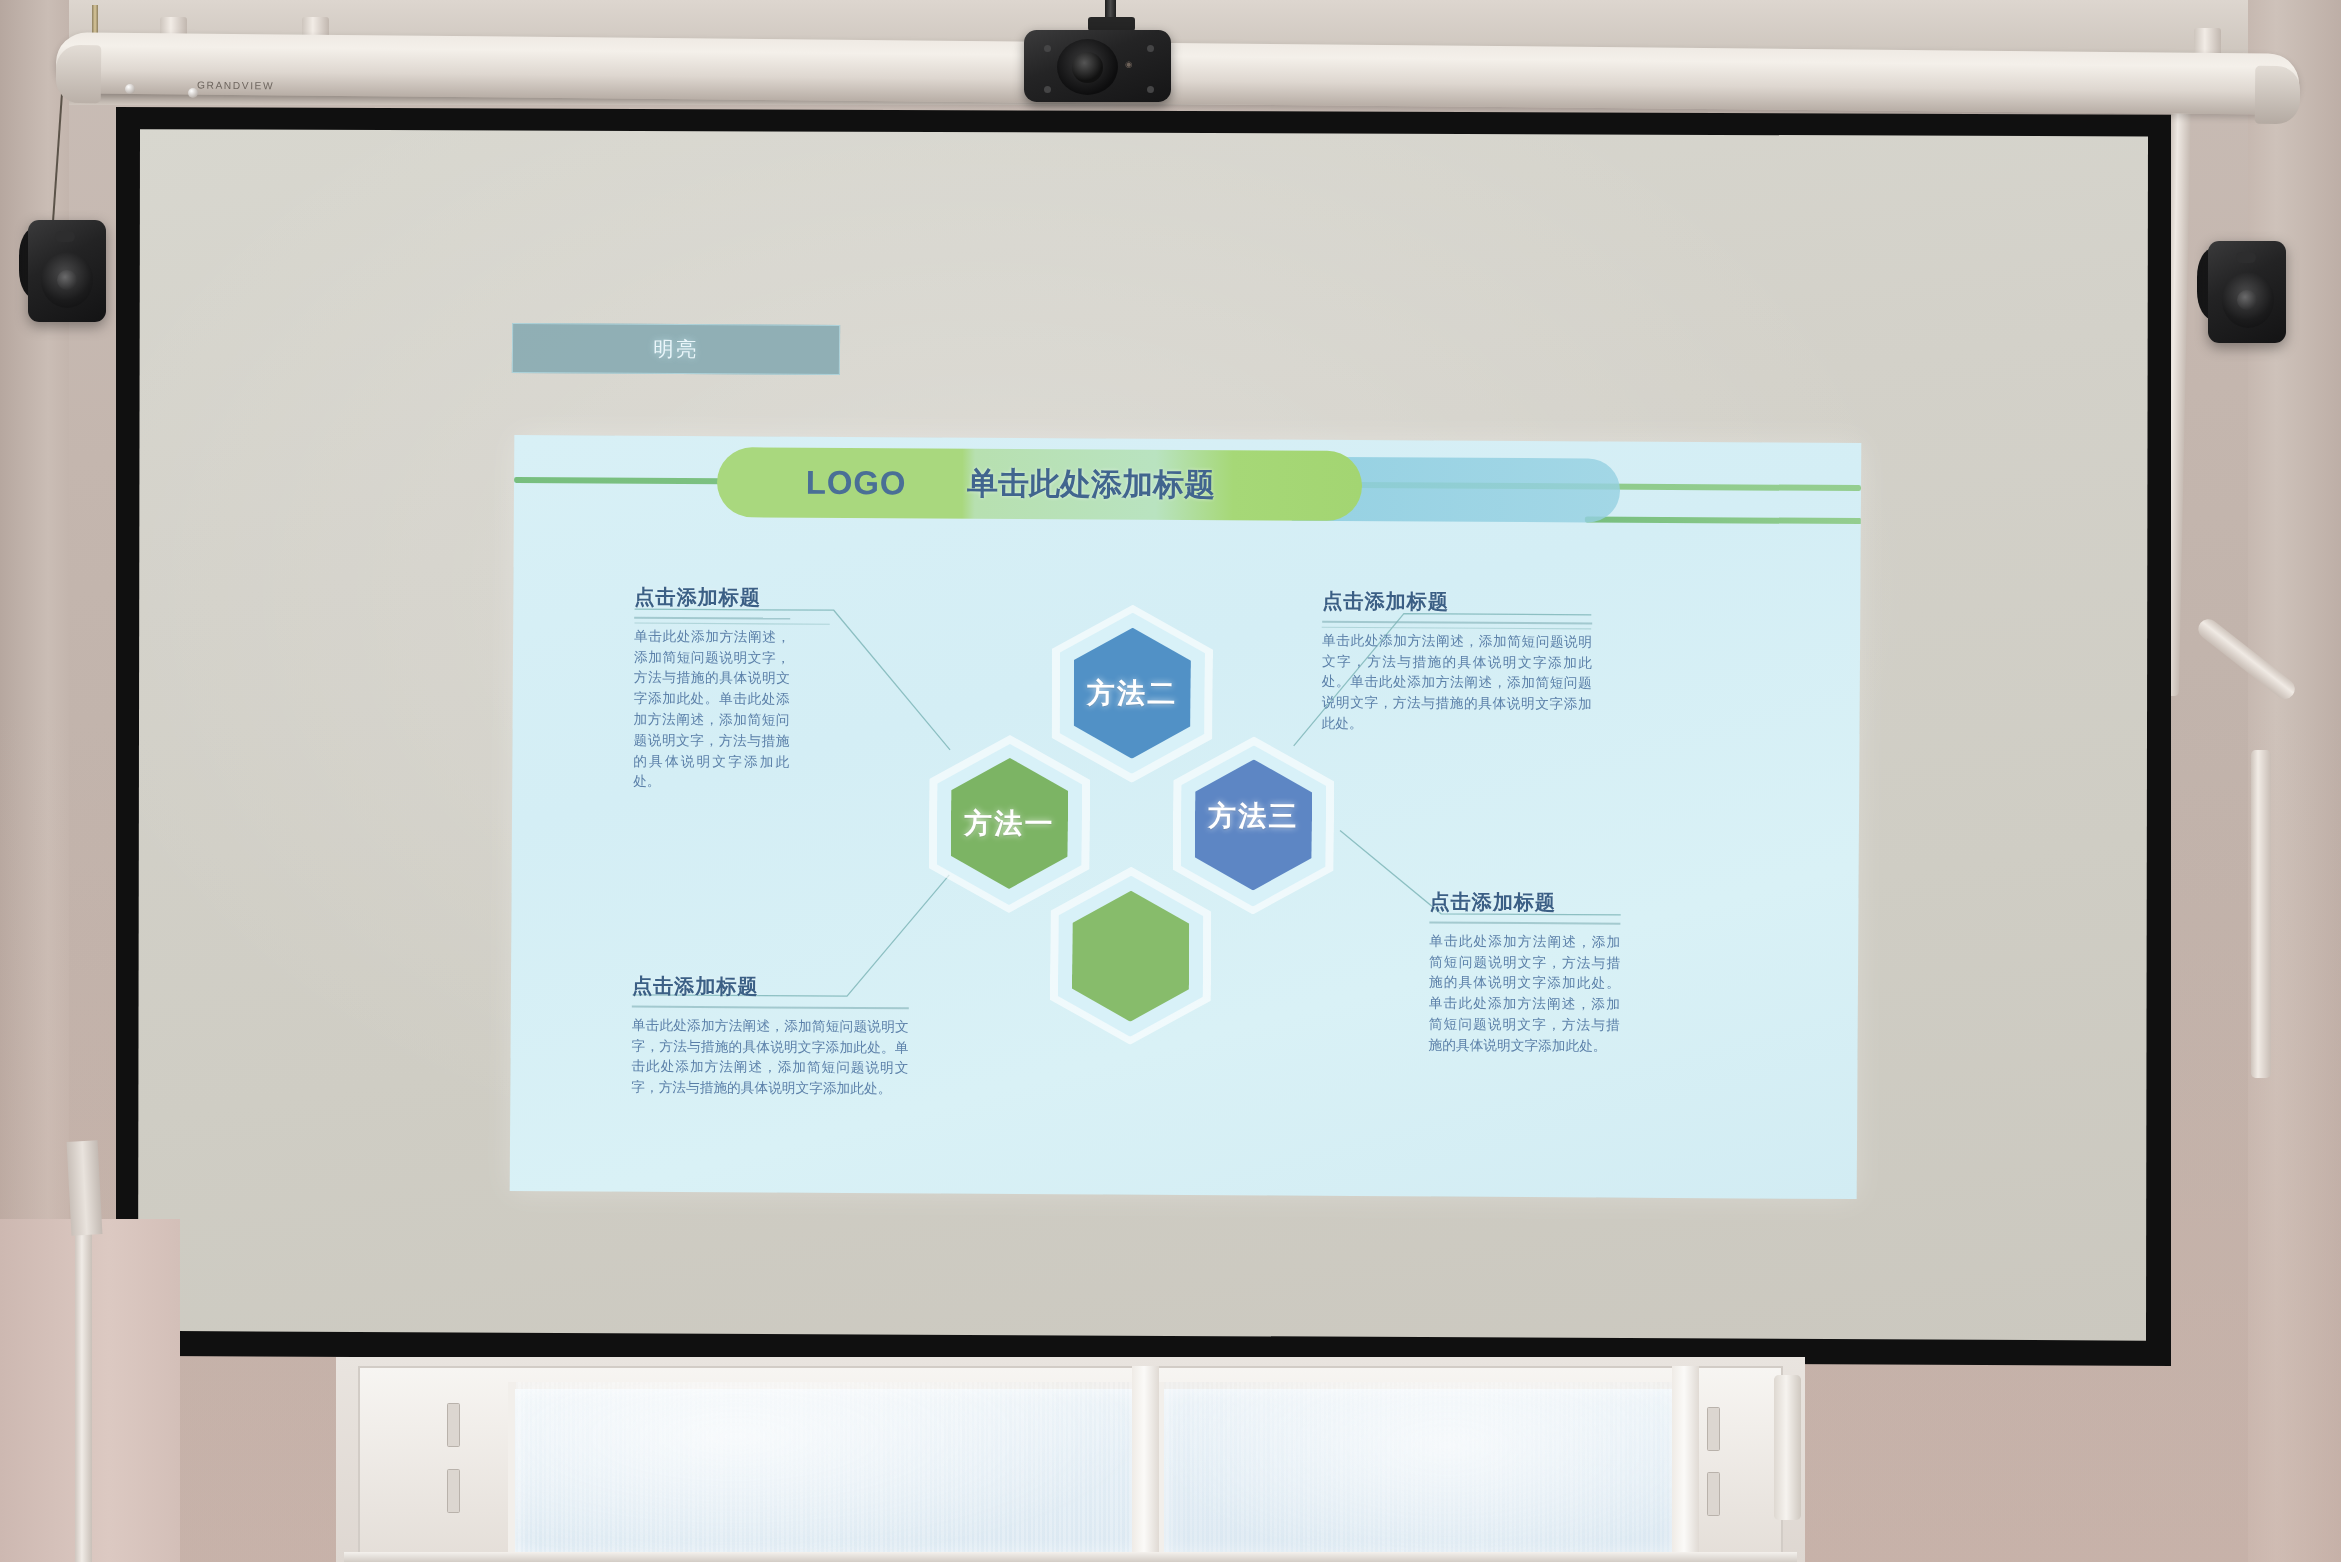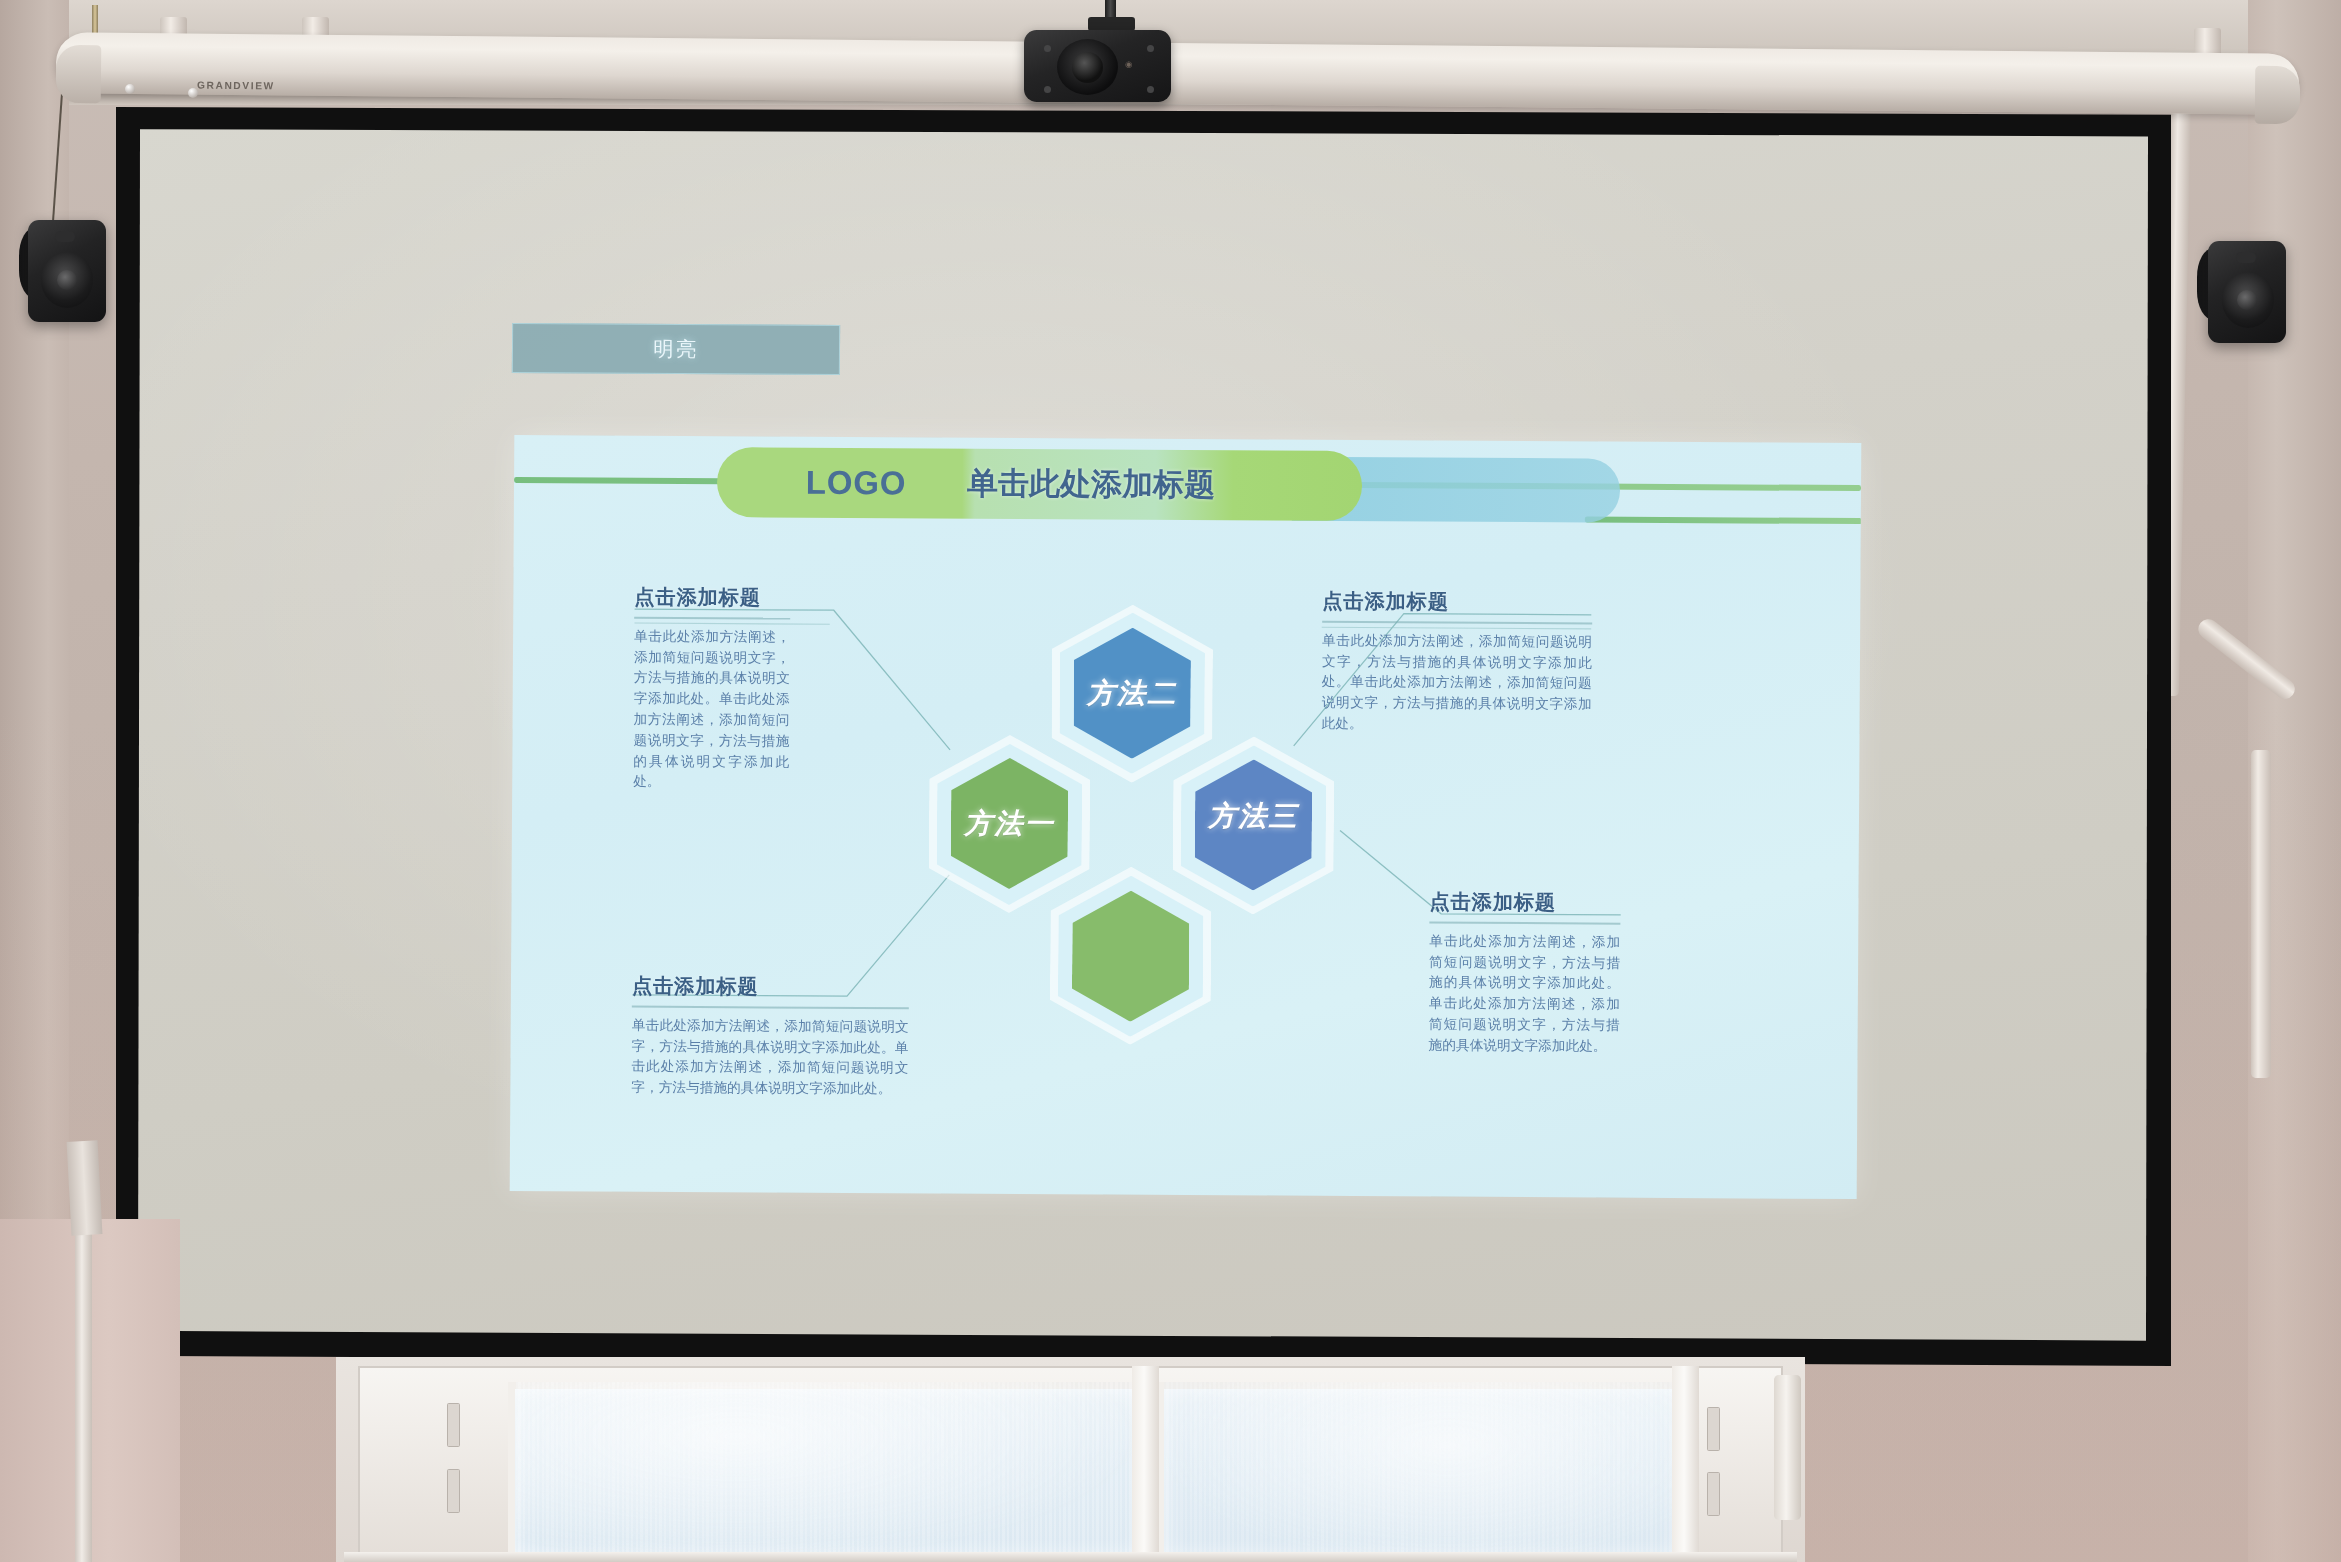--- a/index.html
+++ b/index.html
@@ -74,21 +74,21 @@
     background: linear-gradient(180deg,#e3ddd6,#bab0a8);
     border-radius: 23.4px 4.7px 4.7px 23.4px; transform: rotate(0.55deg);
   }
   .roller-cap-r {
     position: absolute; left: 2255px; top: 66px; width: 45px; height: 58px;
     background: linear-gradient(180deg,#e3ddd6,#b4aaa2);
     border-radius: 4.7px 23.4px 23.4px 4.7px; transform: rotate(0.55deg);
   }
   .roller-brand {
     position: absolute; left: 197px; top: 80px; font-size: 10.2px; letter-spacing: 1.6px;
-    color: #6e665f; transform: rotate(0.6deg); font-weight: 700;
+    color: #6e665f; transform: rotate(0.6deg); font-weight: 400;
   }
   .roller-screw { position:absolute; width:10.2px; height:10.2px; border-radius:50%;
     background: radial-gradient(circle at 35% 30%, #fff, #9e948c); }
 
   
   .bracket { position:absolute; width:26.6px; height:56px;
     background: linear-gradient(90deg,#cdc5bd,#f2ece6 40%,#c1b7af);
     border-radius: 3.1px; }
 
   
@@ -218,21 +218,20 @@
     clip-path: polygon(50% 0%, 100% 25%, 100% 75%, 50% 100%, 0% 75%, 0% 25%);
     display:flex; align-items:center; justify-content:center;
   }
   .hex-halo { background: rgba(255,255,255,.62); }
   .hex-ring { background: rgba(214,240,248,.95); }
   .hex-fill { }
   .hex-label {
     position:absolute; display:flex; align-items:center; justify-content:center;
     font-size:28px; font-weight:700; color:#ffffff; letter-spacing:2.3px;
     text-shadow: 0 0 6.3px rgba(255,255,255,.75), 0 0.8px 1.6px rgba(0,0,0,.2);
-    font-style: italic;
   }
 
   
   .osd {
     position:absolute; left:512px; top:324px; width:328px; height:50px;
     background: rgba(131,168,176,.86);
     border: 1.6px solid rgba(176,214,222,.9);
     display:flex; align-items:center; justify-content:center;
     transform: rotate(0.35deg);
   }

